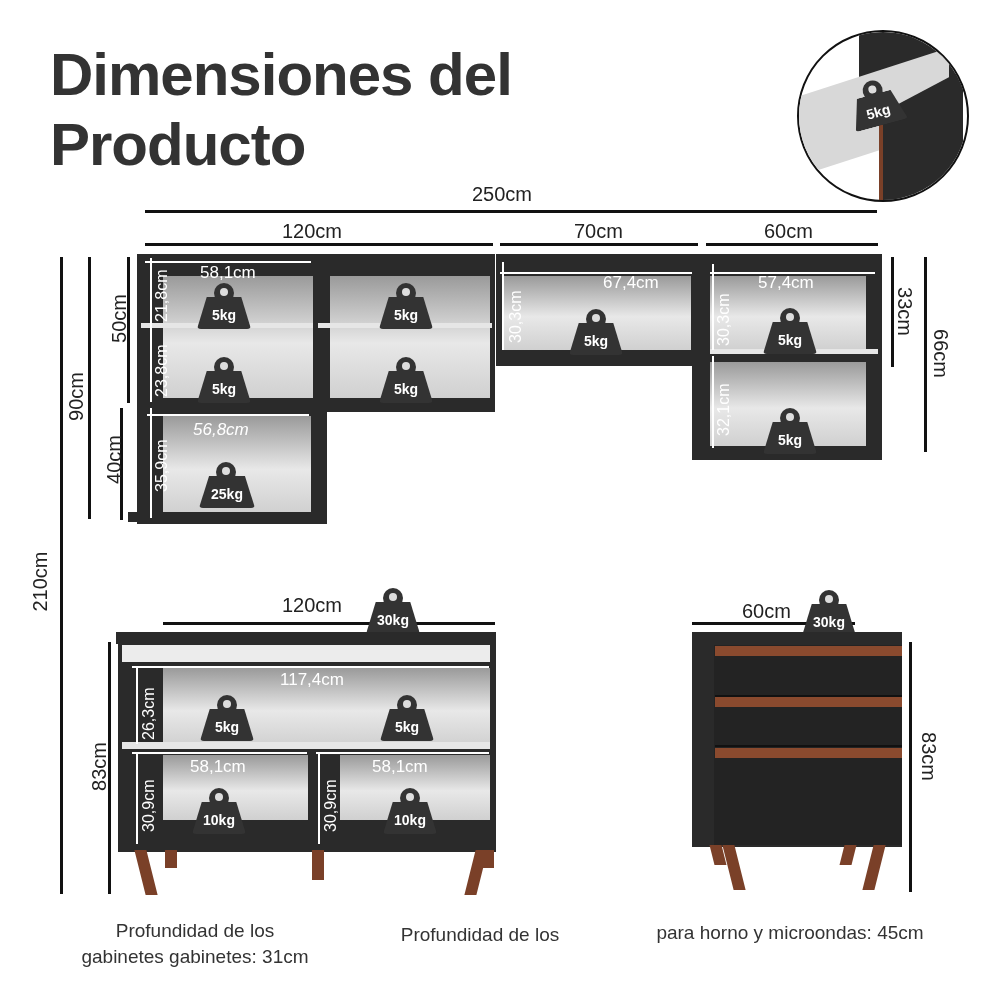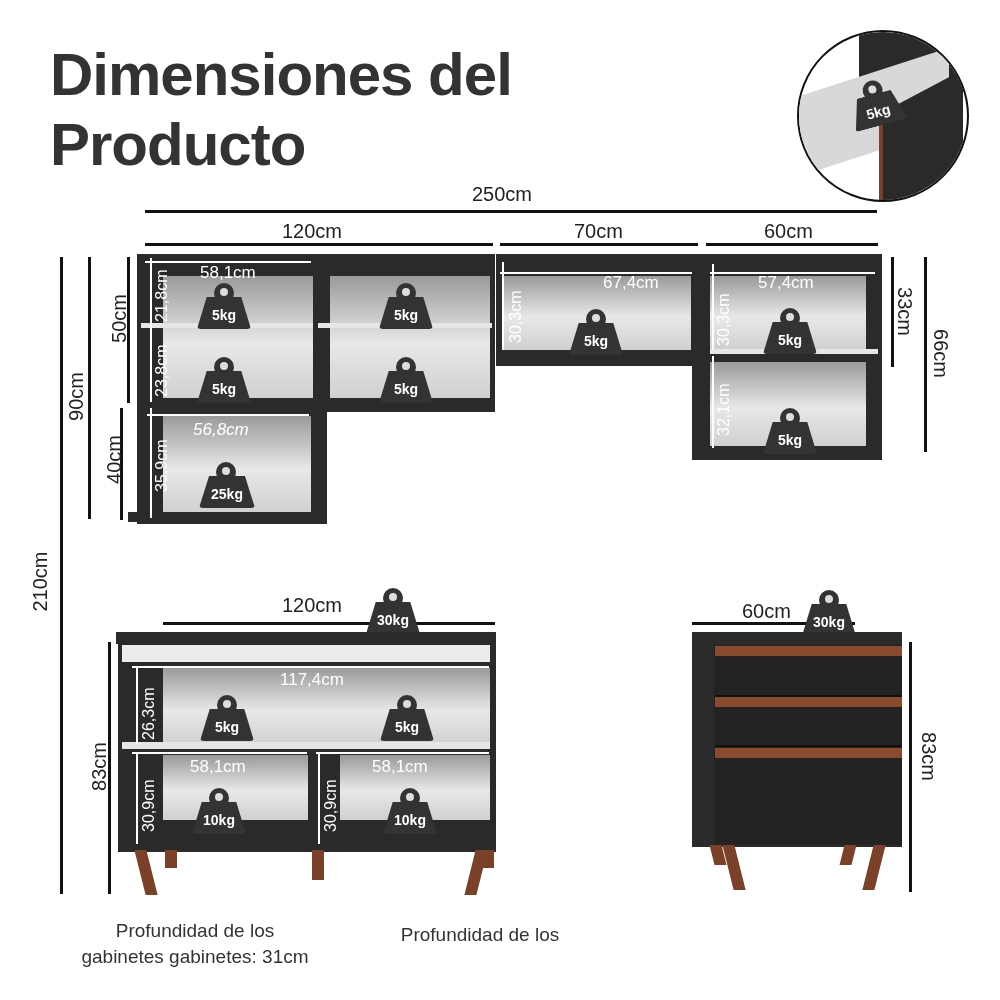--- a/index.html
+++ b/index.html
@@ -216,13 +216,14 @@
 <div class="vtxt" style="left:904px;top:745px;transform:rotate(90deg);">83cm</div>
 
 <div class="caption" style="left:45px;top:918px;width:300px;">
   <div>Profundidad de los</div>
   <div>gabinetes gabinetes: 31cm</div>
 </div>
 <div class="caption" style="left:350px;top:922px;width:260px;">
   <div>Profundidad de los</div>
 </div>
 <div class="caption" style="left:620px;top:920px;width:340px;">
+  <div>para horno y microondas: 45cm</div>
 </div>
 
 </body></html>

